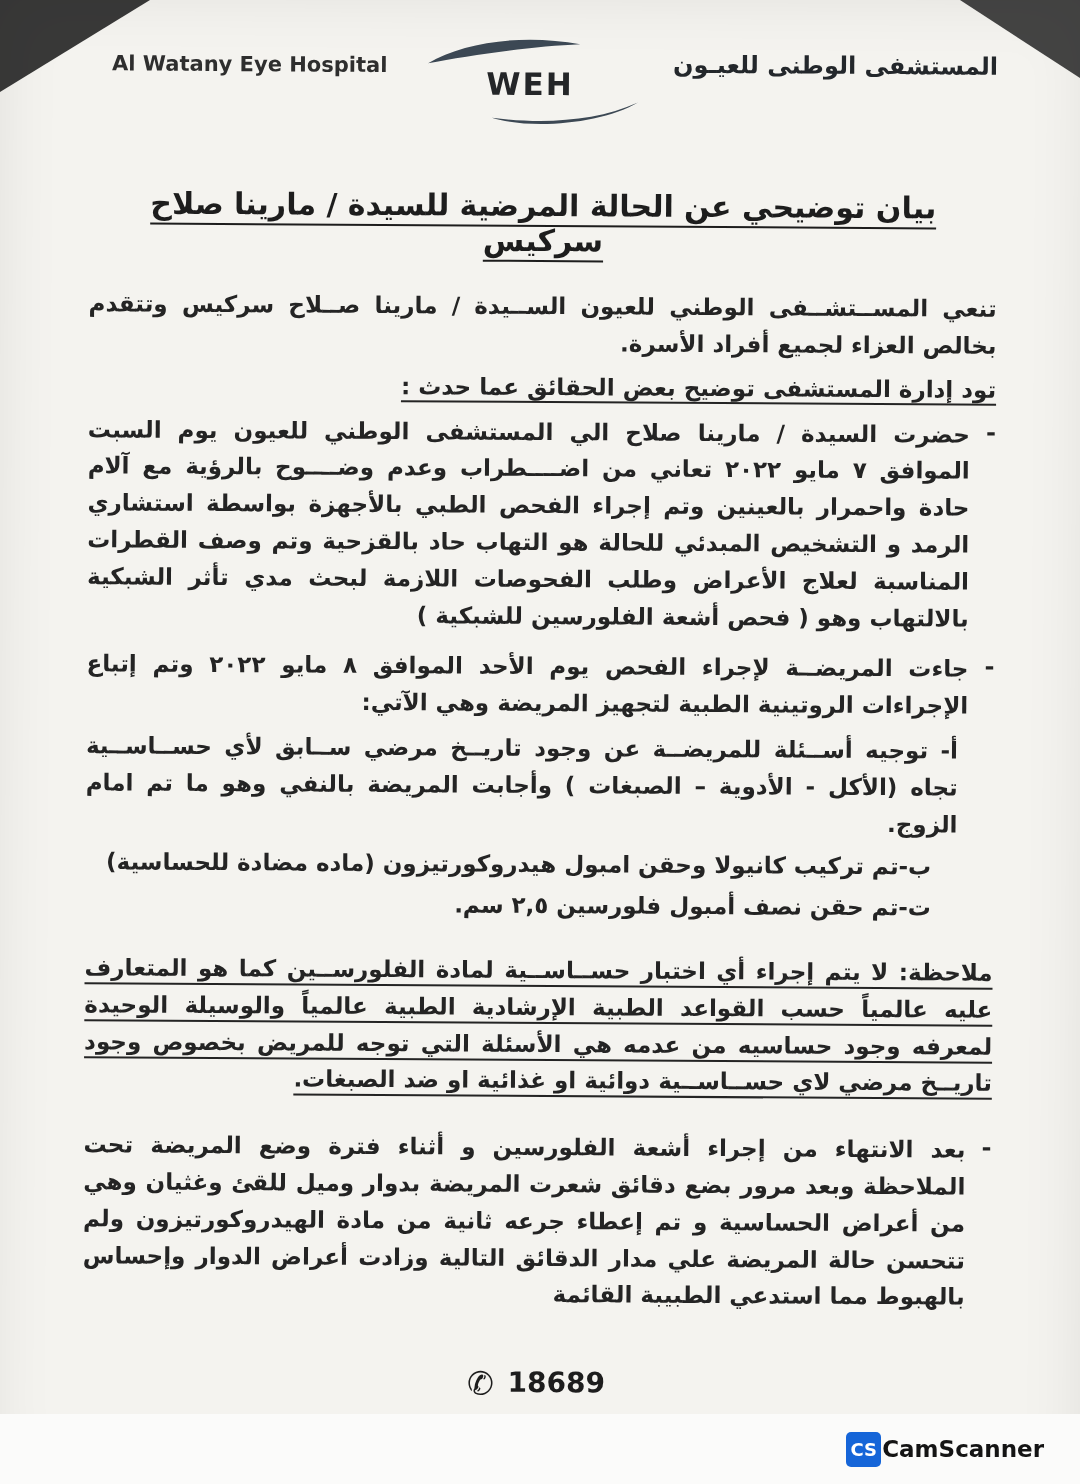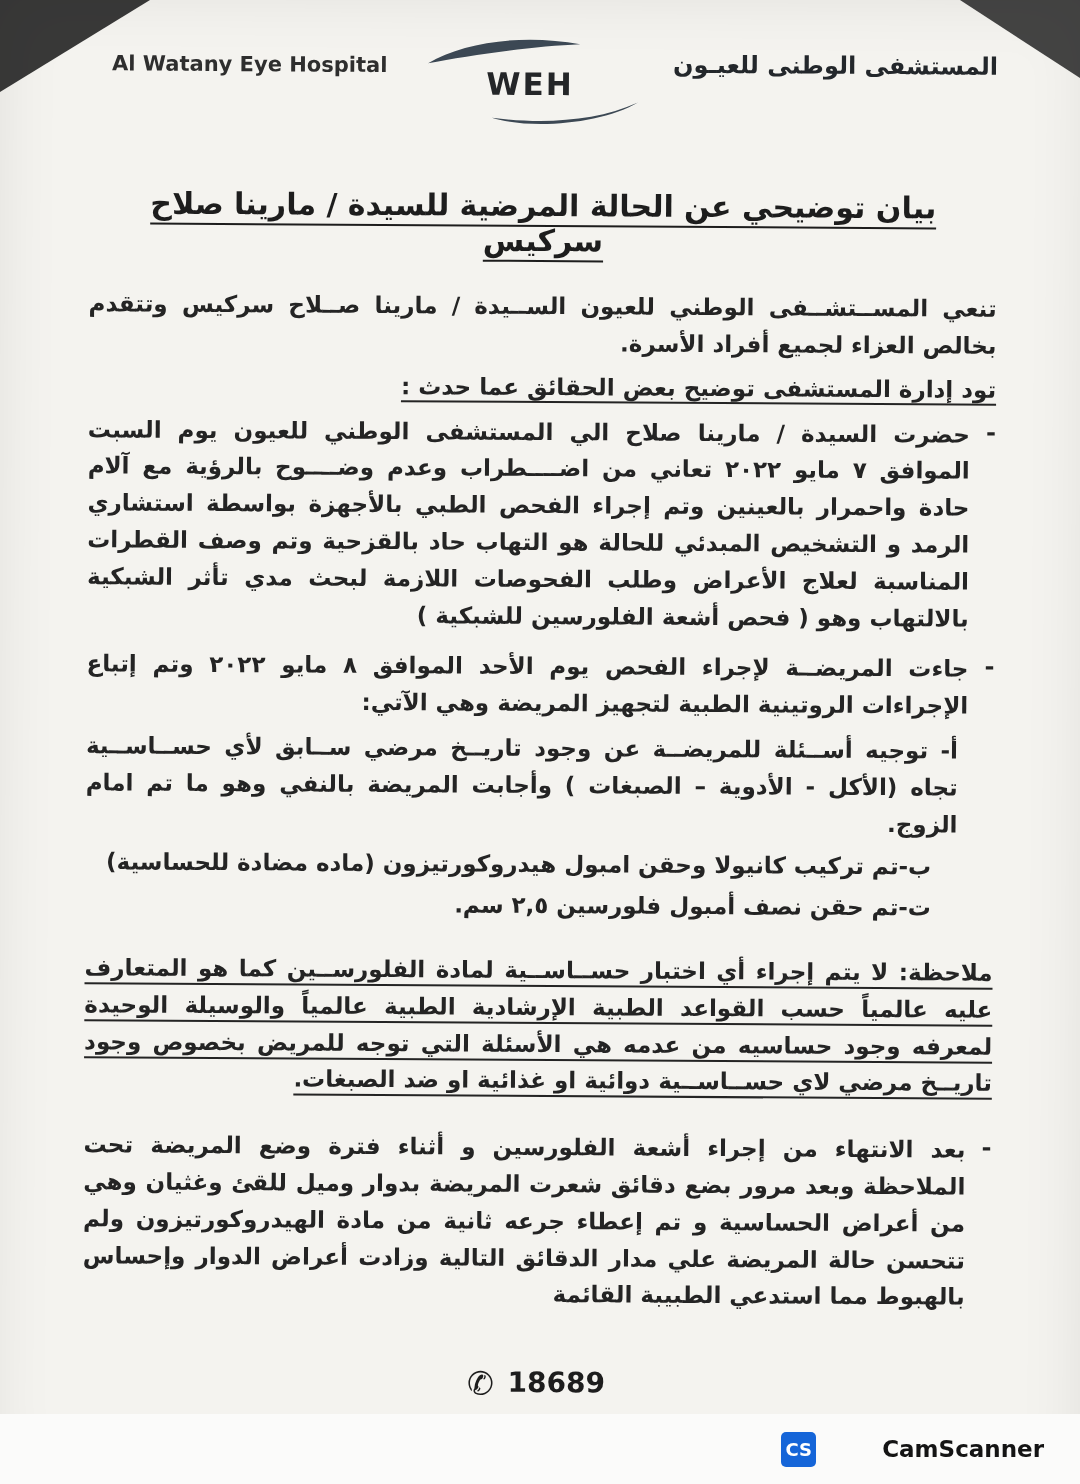--- a/index.html
+++ b/index.html
@@ -68,29 +68,29 @@
   
   .footer { margin-top: 40px; display: flex; justify-content: space-between; align-items: flex-start; direction: ltr; }
   .tels { direction: rtl; text-align: right; font-size: 18px; font-weight: 700; line-height: 2.1; color: #2a2a2a; padding-top: 6px; }
   .addresses { direction: rtl; text-align: right; font-size: 19px; font-weight: 700; line-height: 1.95; color: #222; max-width: 470px; }
 
   
   .cs-strip {
     position: absolute; left: 0; right: 0; bottom: 0; height: 70px; z-index: 7;
     background: #fbfbfa;
     display: flex; align-items: center; justify-content: flex-end;
-    padding-right: 36px; gap: 26px;
+    padding-right: 36px; gap: 1px;
   }
   .cs-badge {
     width: 35px; height: 35px; border-radius: 5px;
     background: #1565d8; color: #ffffff;
     display: flex; align-items: center; justify-content: center;
     font-size: 18px; font-weight: 800;
   }
-  .cs-label { font-size: 23px; font-weight: 600; color: #141414; margin-left: 40px; }
+  .cs-label { font-size: 23px; font-weight: 600; color: #141414; }
 </style>
 </head>
 <body>
 
 <div class="scan">
 
   <div class="corner corner-tl"></div>
   <div class="corner corner-tr"></div>
 
   <div class="paper">

